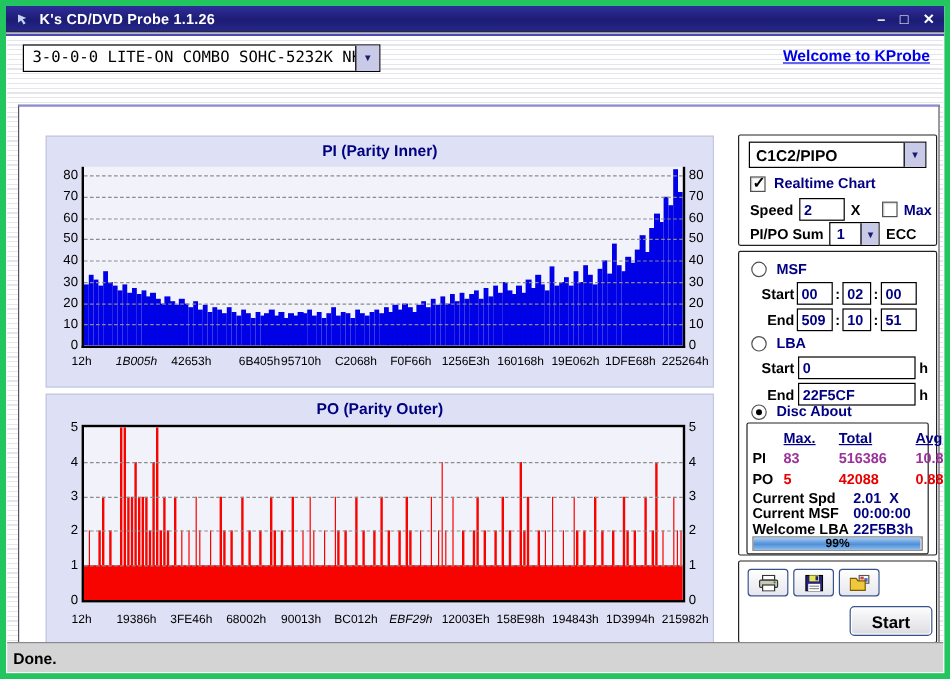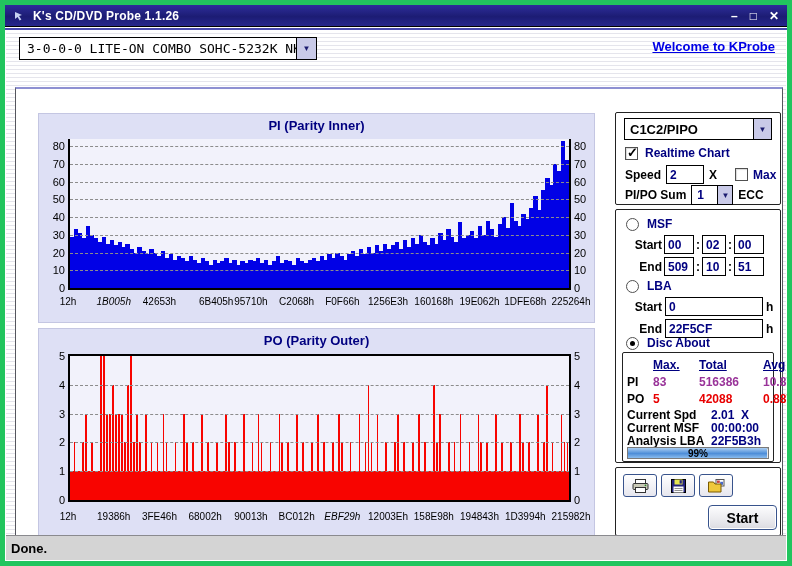--- a/index.html
+++ b/index.html
@@ -522,21 +522,21 @@
           </div>
           <div class="crow" style="top:55px;">
             <span>Current Spd</span>
               <span class="cv">2.01  X</span>
           </div>
           <div class="crow" style="top:68px;">
             <span>Current MSF</span>
               <span class="cv">00:00:00</span>
           </div>
           <div class="crow" style="top:81px;">
-            <span>Analysis LBA</span>
+            <span>Welcome LBA</span>
               <span class="cv">22F5B3h</span>
           </div>
           <div class="pbar">
             <div class="pfill" id="pfill" style="width: 99%;"></div>
             <div class="ptext">99%</div>
           </div>
         </div>
       </div>
 
       <div class="gbox" id="box-actions">

